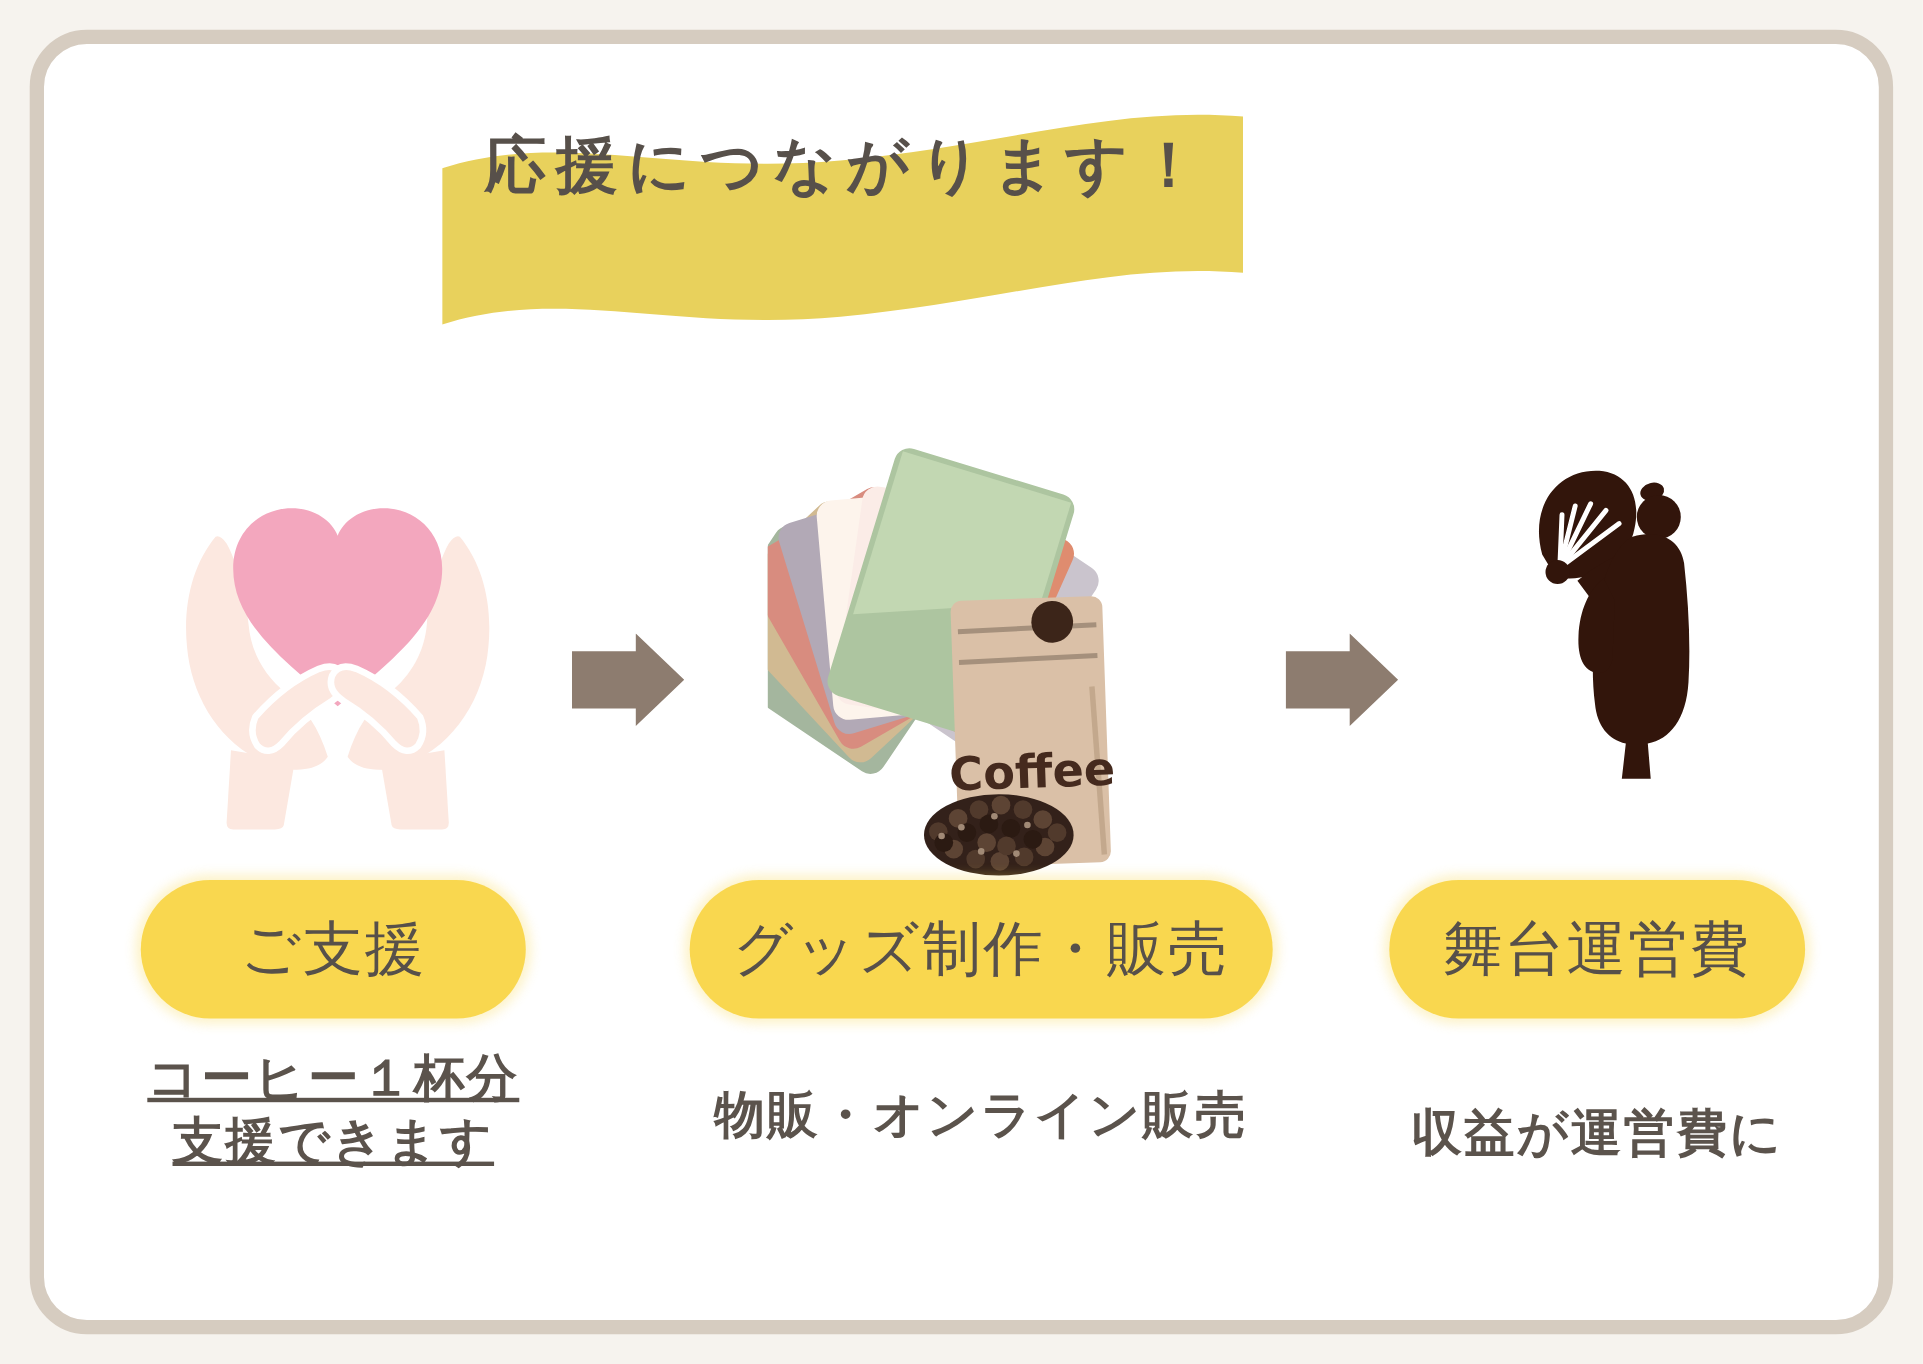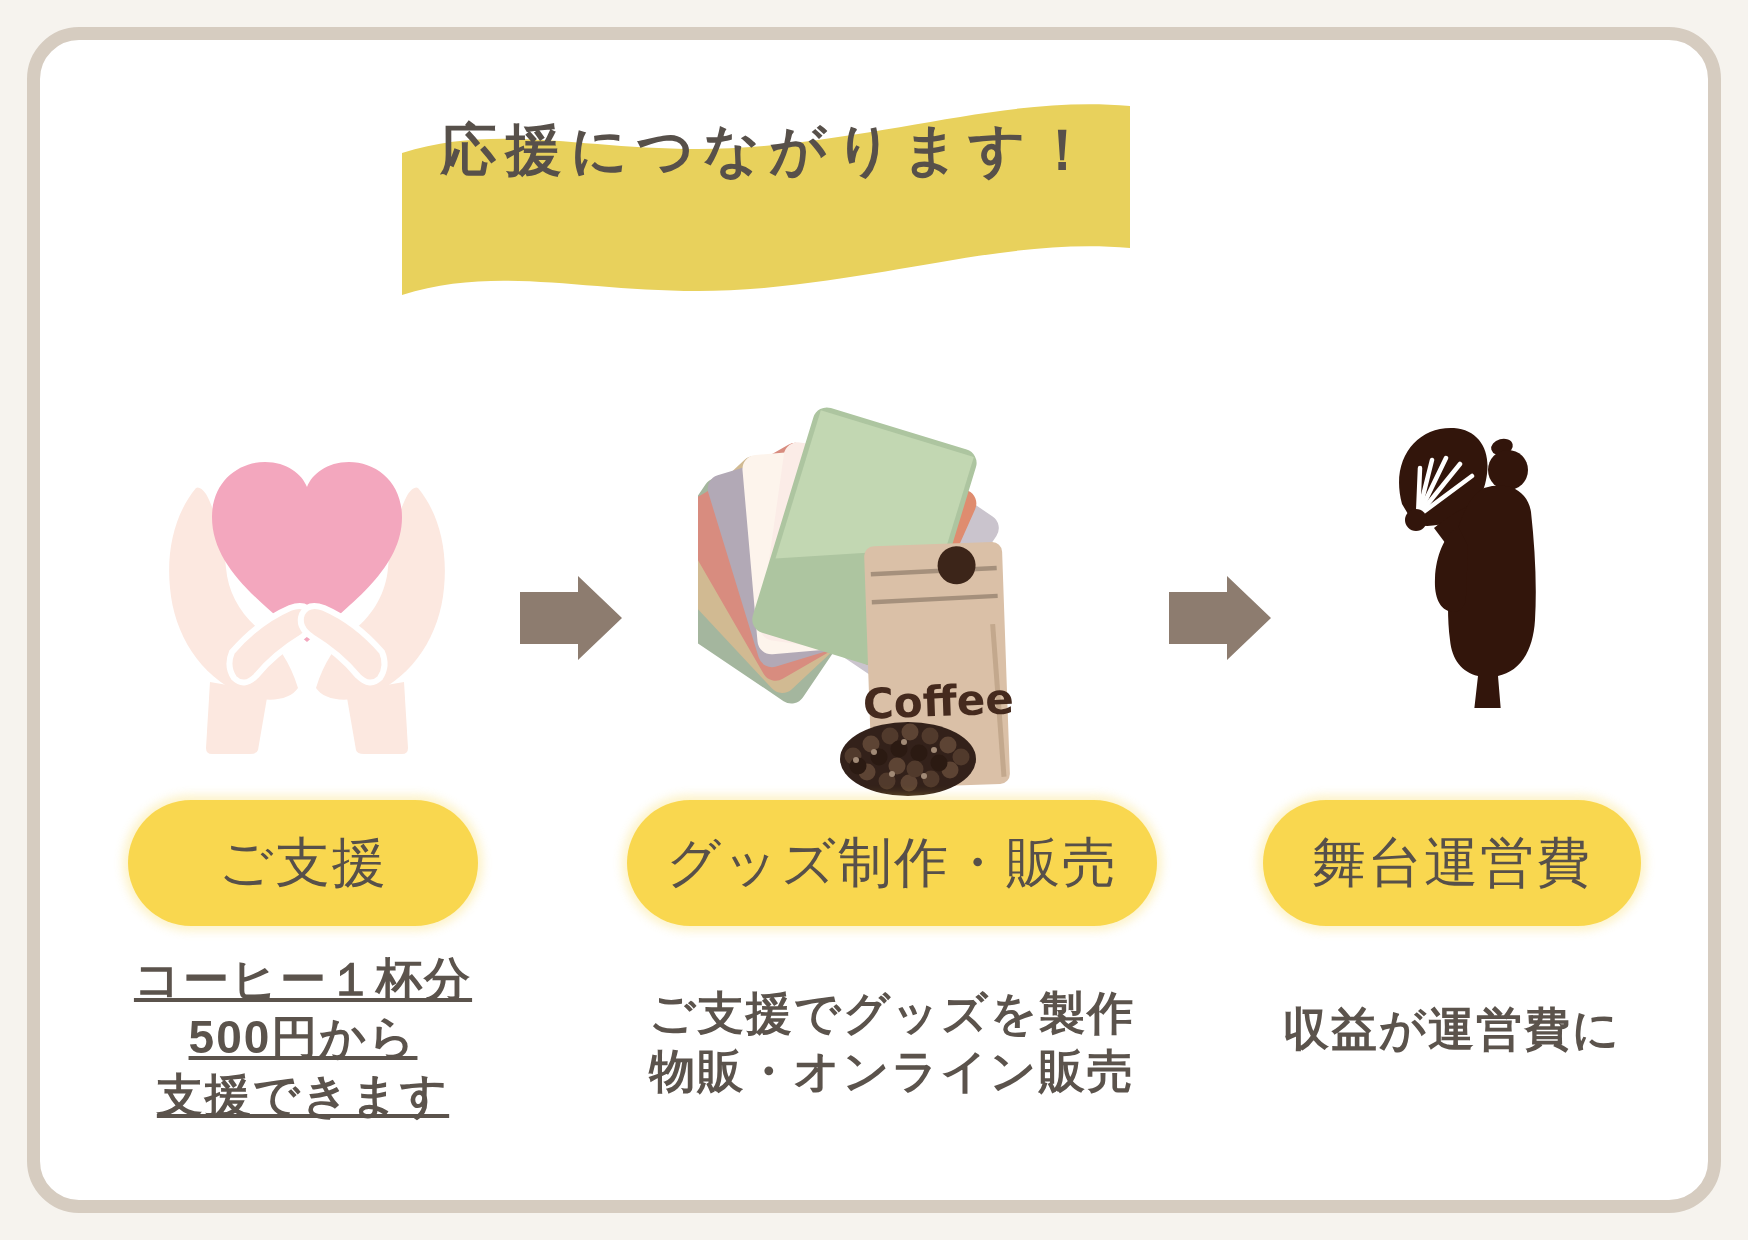--- a/index.html
+++ b/index.html
@@ -164,22 +164,20 @@
 </div>
 <div class="pill pill-2">
   <span>グッズ制作・販売</span>
 </div>
 <div class="pill pill-3">
   <span>舞台運営費</span>
 </div>
 
 <div class="caption cap-1">
   <div>コーヒー１杯分</div>
-  <div>500円から</div>
   <div>支援できます</div>
 </div>
 <div class="caption cap-2">
-  <div>ご支援でグッズを製作</div>
   <div>物販・オンライン販売</div>
 </div>
 <div class="caption cap-3">
   <div>収益が運営費に</div>
 </div>
 
 </body></html>

